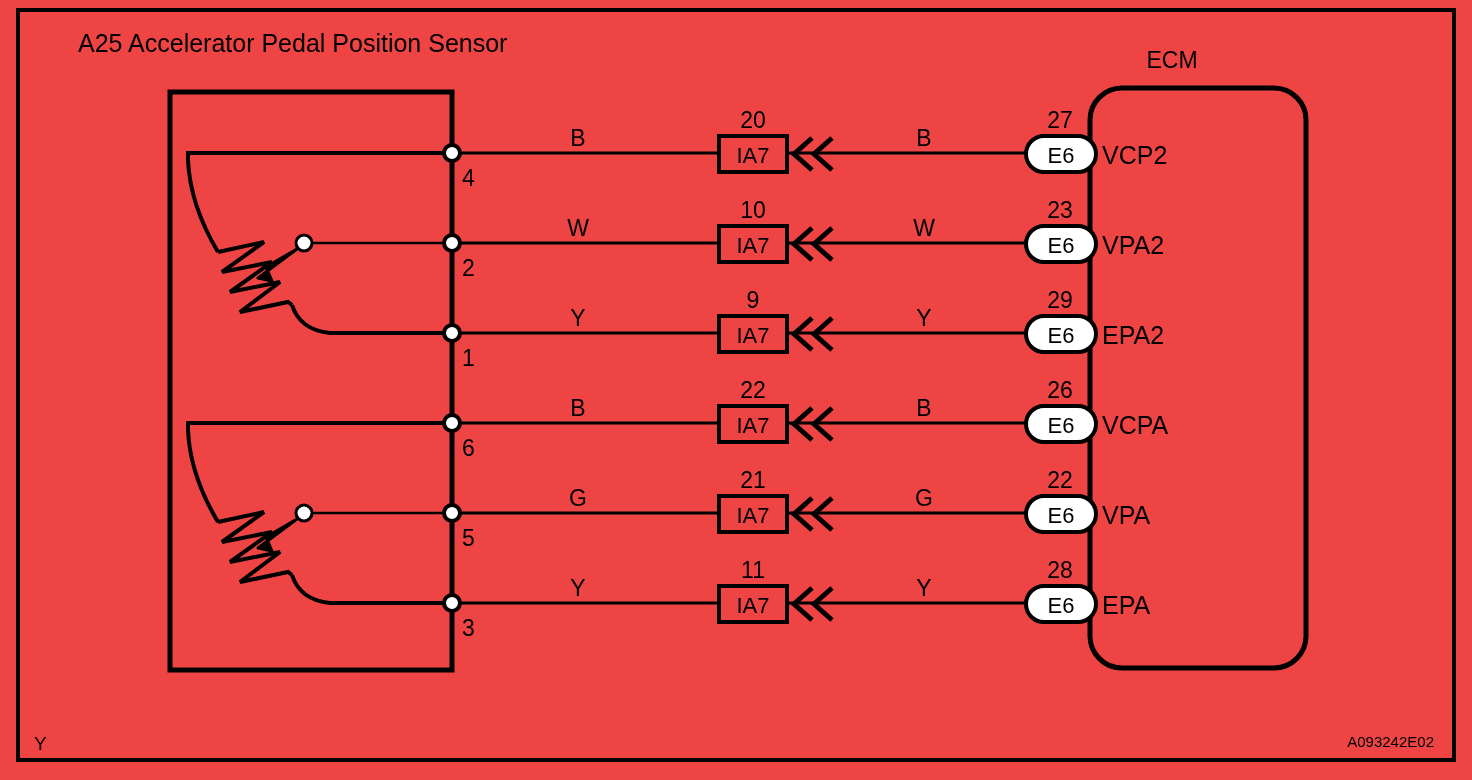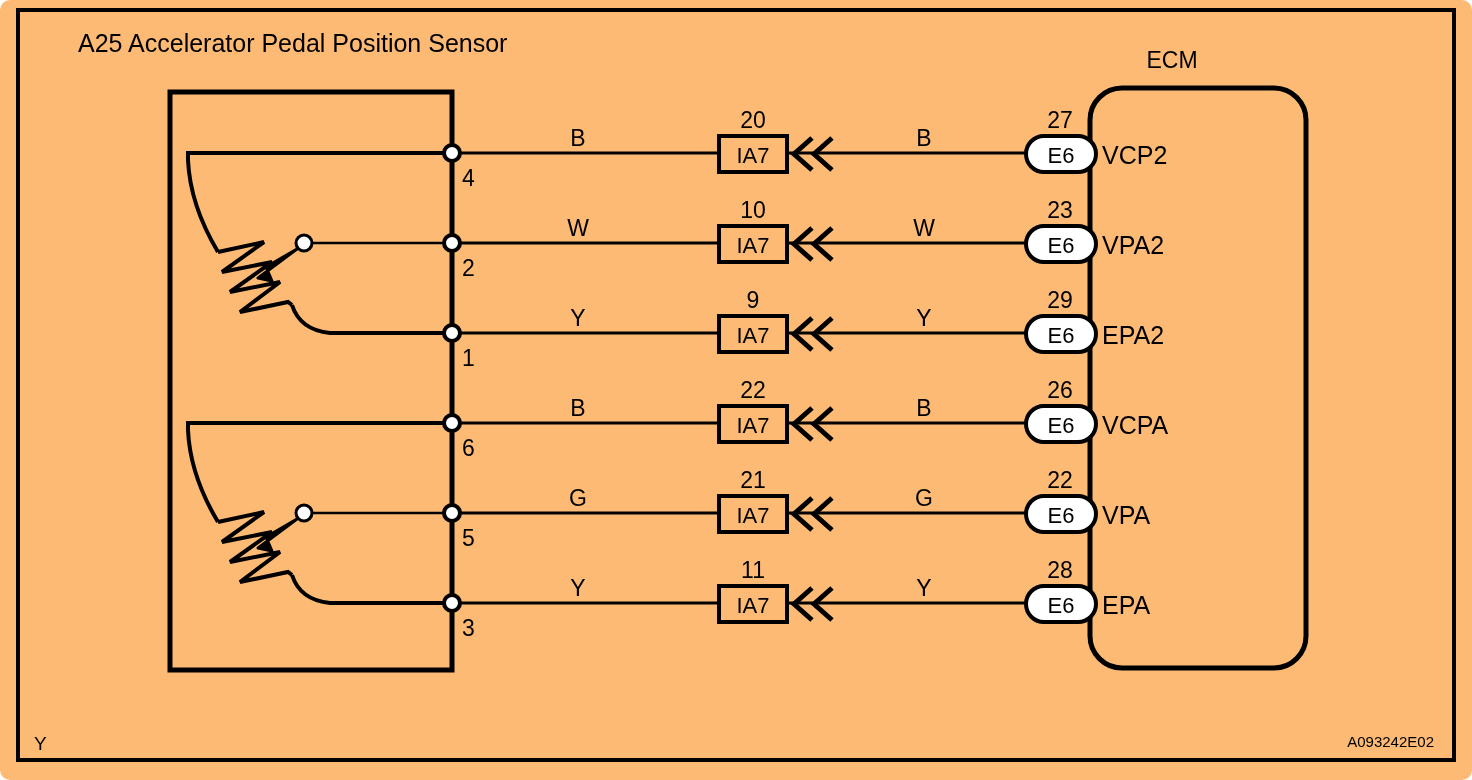--- a/index.html
+++ b/index.html
@@ -8,23 +8,22 @@
     background: #ffffff;
   }
   body {
     font-family: "Liberation Sans", sans-serif;
     color: #000000;
   }
   #page {
     position: relative;
     width: 1472px;
     height: 780px;
-    background: #fdba74;
+    background: #ef4444;
     overflow: hidden;
-    border-radius: 10px;
   }
   #diagram-svg {
     position: absolute;
     left: 0;
     top: 0;
     width: 1472px;
     height: 780px;
   }
   .wire, .frame, .box, .pin-dot, .zig, .lead {
     stroke: #000000;

